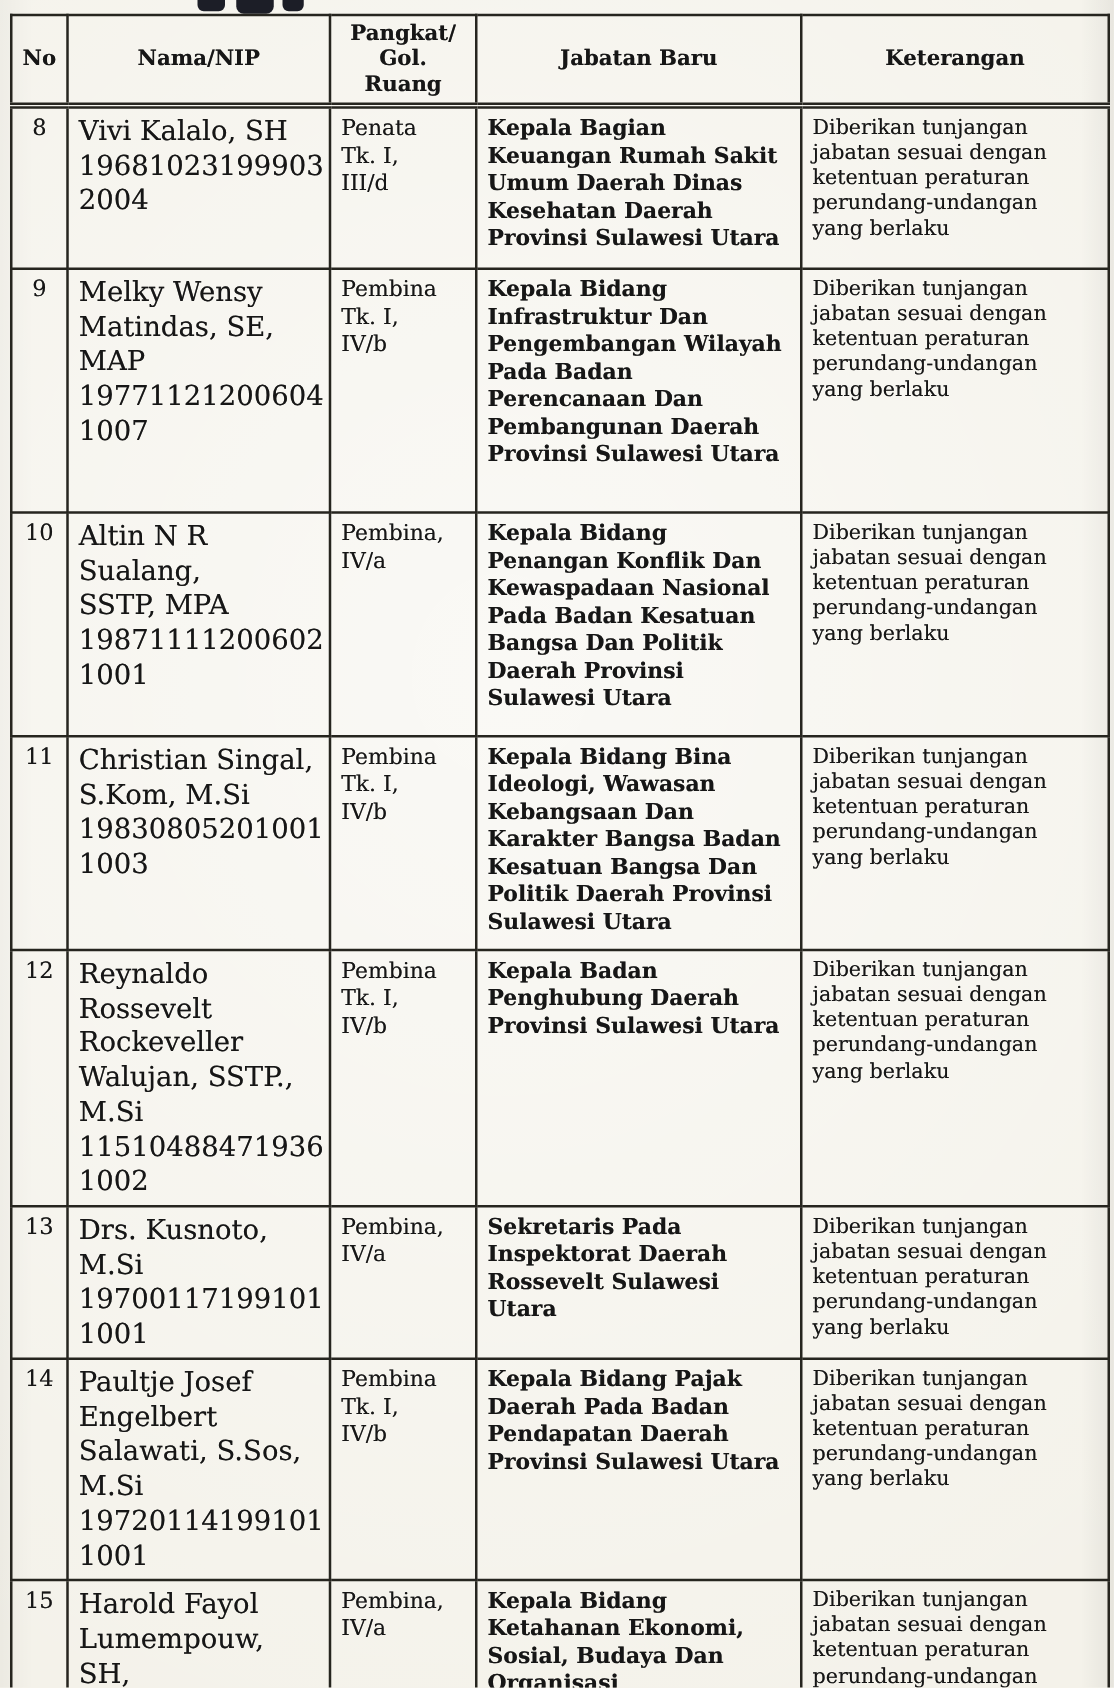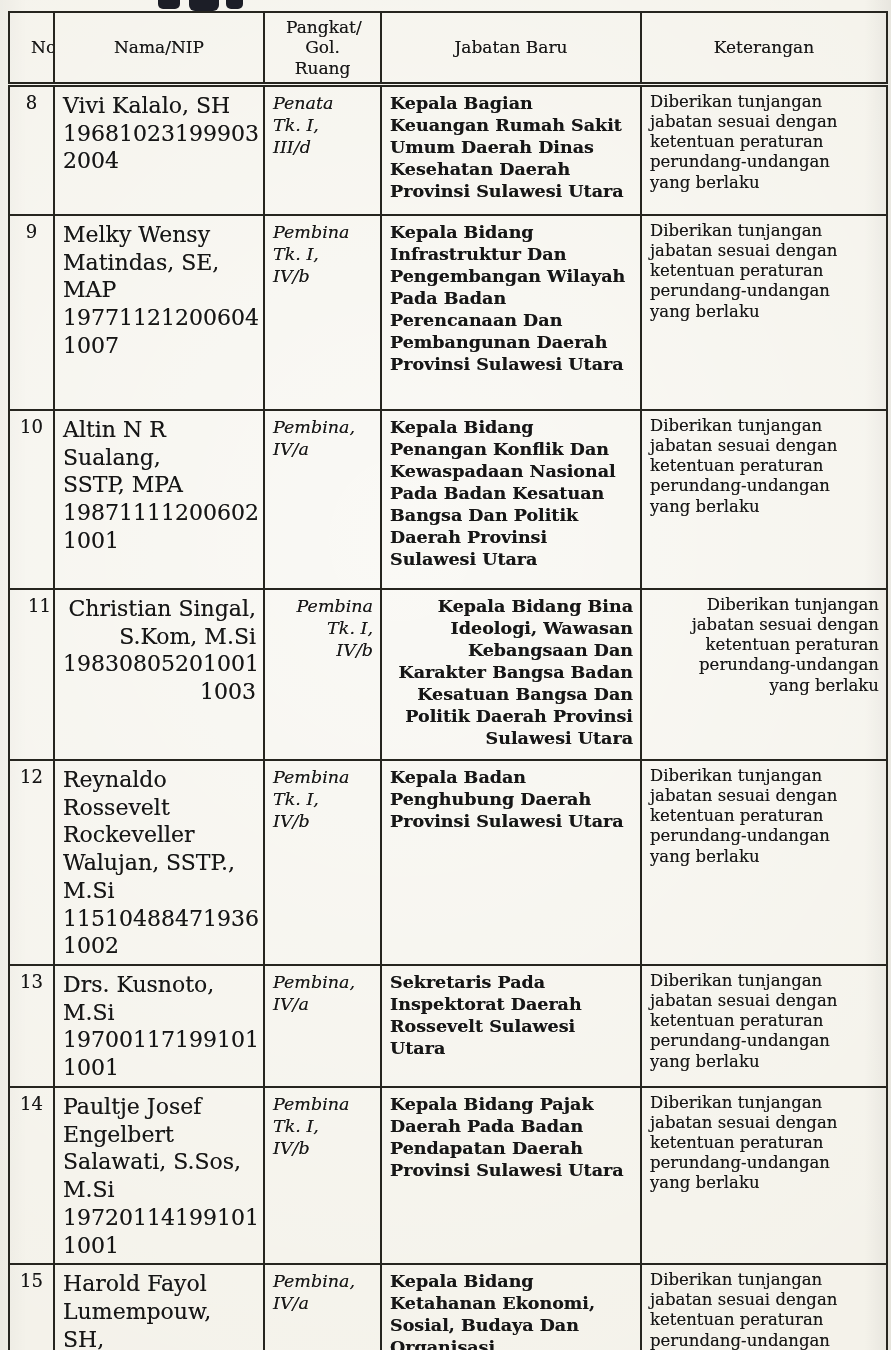--- a/index.html
+++ b/index.html
@@ -48,49 +48,49 @@
   .doc-table th, .doc-table td {
     border: 2px solid #26251f;
     vertical-align: top;
     white-space: pre-line;
     overflow: hidden;
     text-shadow: 0 0 0.5px rgba(20,20,20,0.55);
   }
   .doc-table thead th {
     vertical-align: middle;
     text-align: center;
-    font-weight: normal;
+    font-weight: bold;
     font-size: 17px;
     line-height: 1.18;
     height: 63px;
-    padding: 3px 21px;
+    padding: 3px 8px;
     border-bottom: 5px double #26251f;
     white-space: pre-line;
   }
   .doc-table td {
     padding: 5px 7px 4px 8px;
     font-size: 17.5px;
     line-height: 1.26;
   }
   td.c-no {
     text-align: center;
     font-size: 18px;
     padding-left: 2px;
     padding-right: 2px;
   }
   td.c-nama   { font-size: 22px; }
-  td.c-pangkat{ font-size: 17.5px; font-style: italic; }
+  td.c-pangkat{ font-size: 17.5px; }
   td.c-jabatan{ font-size: 17.5px; font-weight: bold; }
   td.c-ket    { font-size: 16.5px; line-height: 1.22; }
 
   
   tbody tr:nth-child(1) td { height: 118px; }
   tbody tr:nth-child(2) td { height: 184px; }
   tbody tr:nth-child(3) td { height: 168px; }
-  tbody tr:nth-child(4) td { height: 160px; text-align: right; }
+  tbody tr:nth-child(4) td { height: 160px; }
   tbody tr:nth-child(5) td { height: 172px; margin-left: 20px; }
   tbody tr:nth-child(6) td { height: 110px; }
   tbody tr:nth-child(7) td { height: 148px; }
   tbody tr:nth-child(8) td { height: 170px; }
 </style>
 </head>
 <body>
 
 <div class="page">
 

